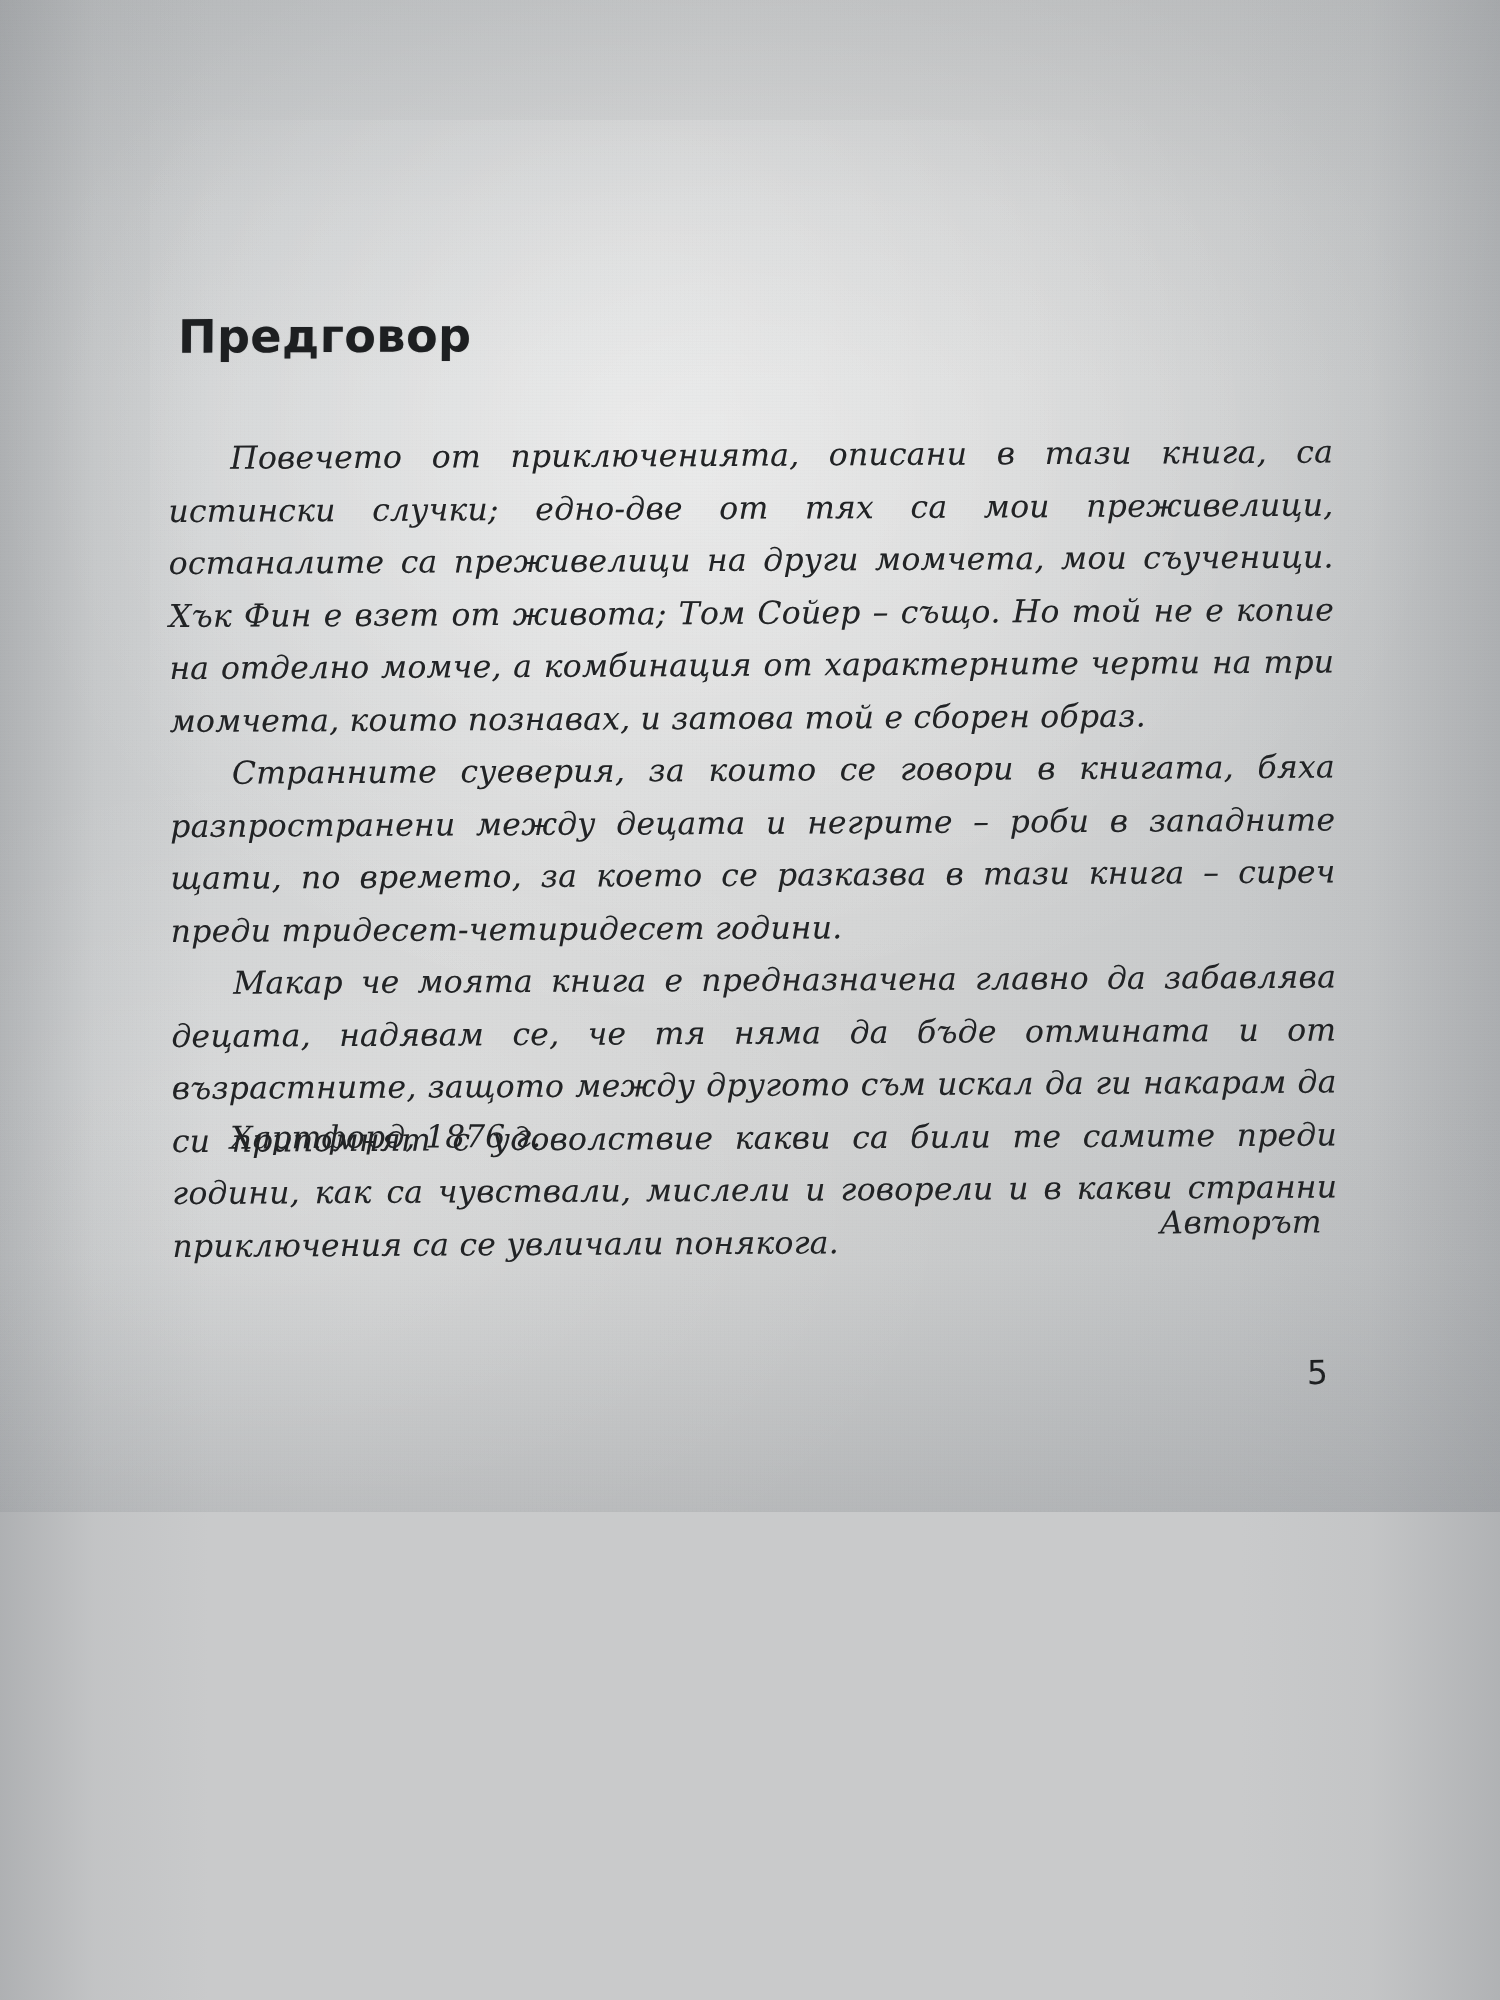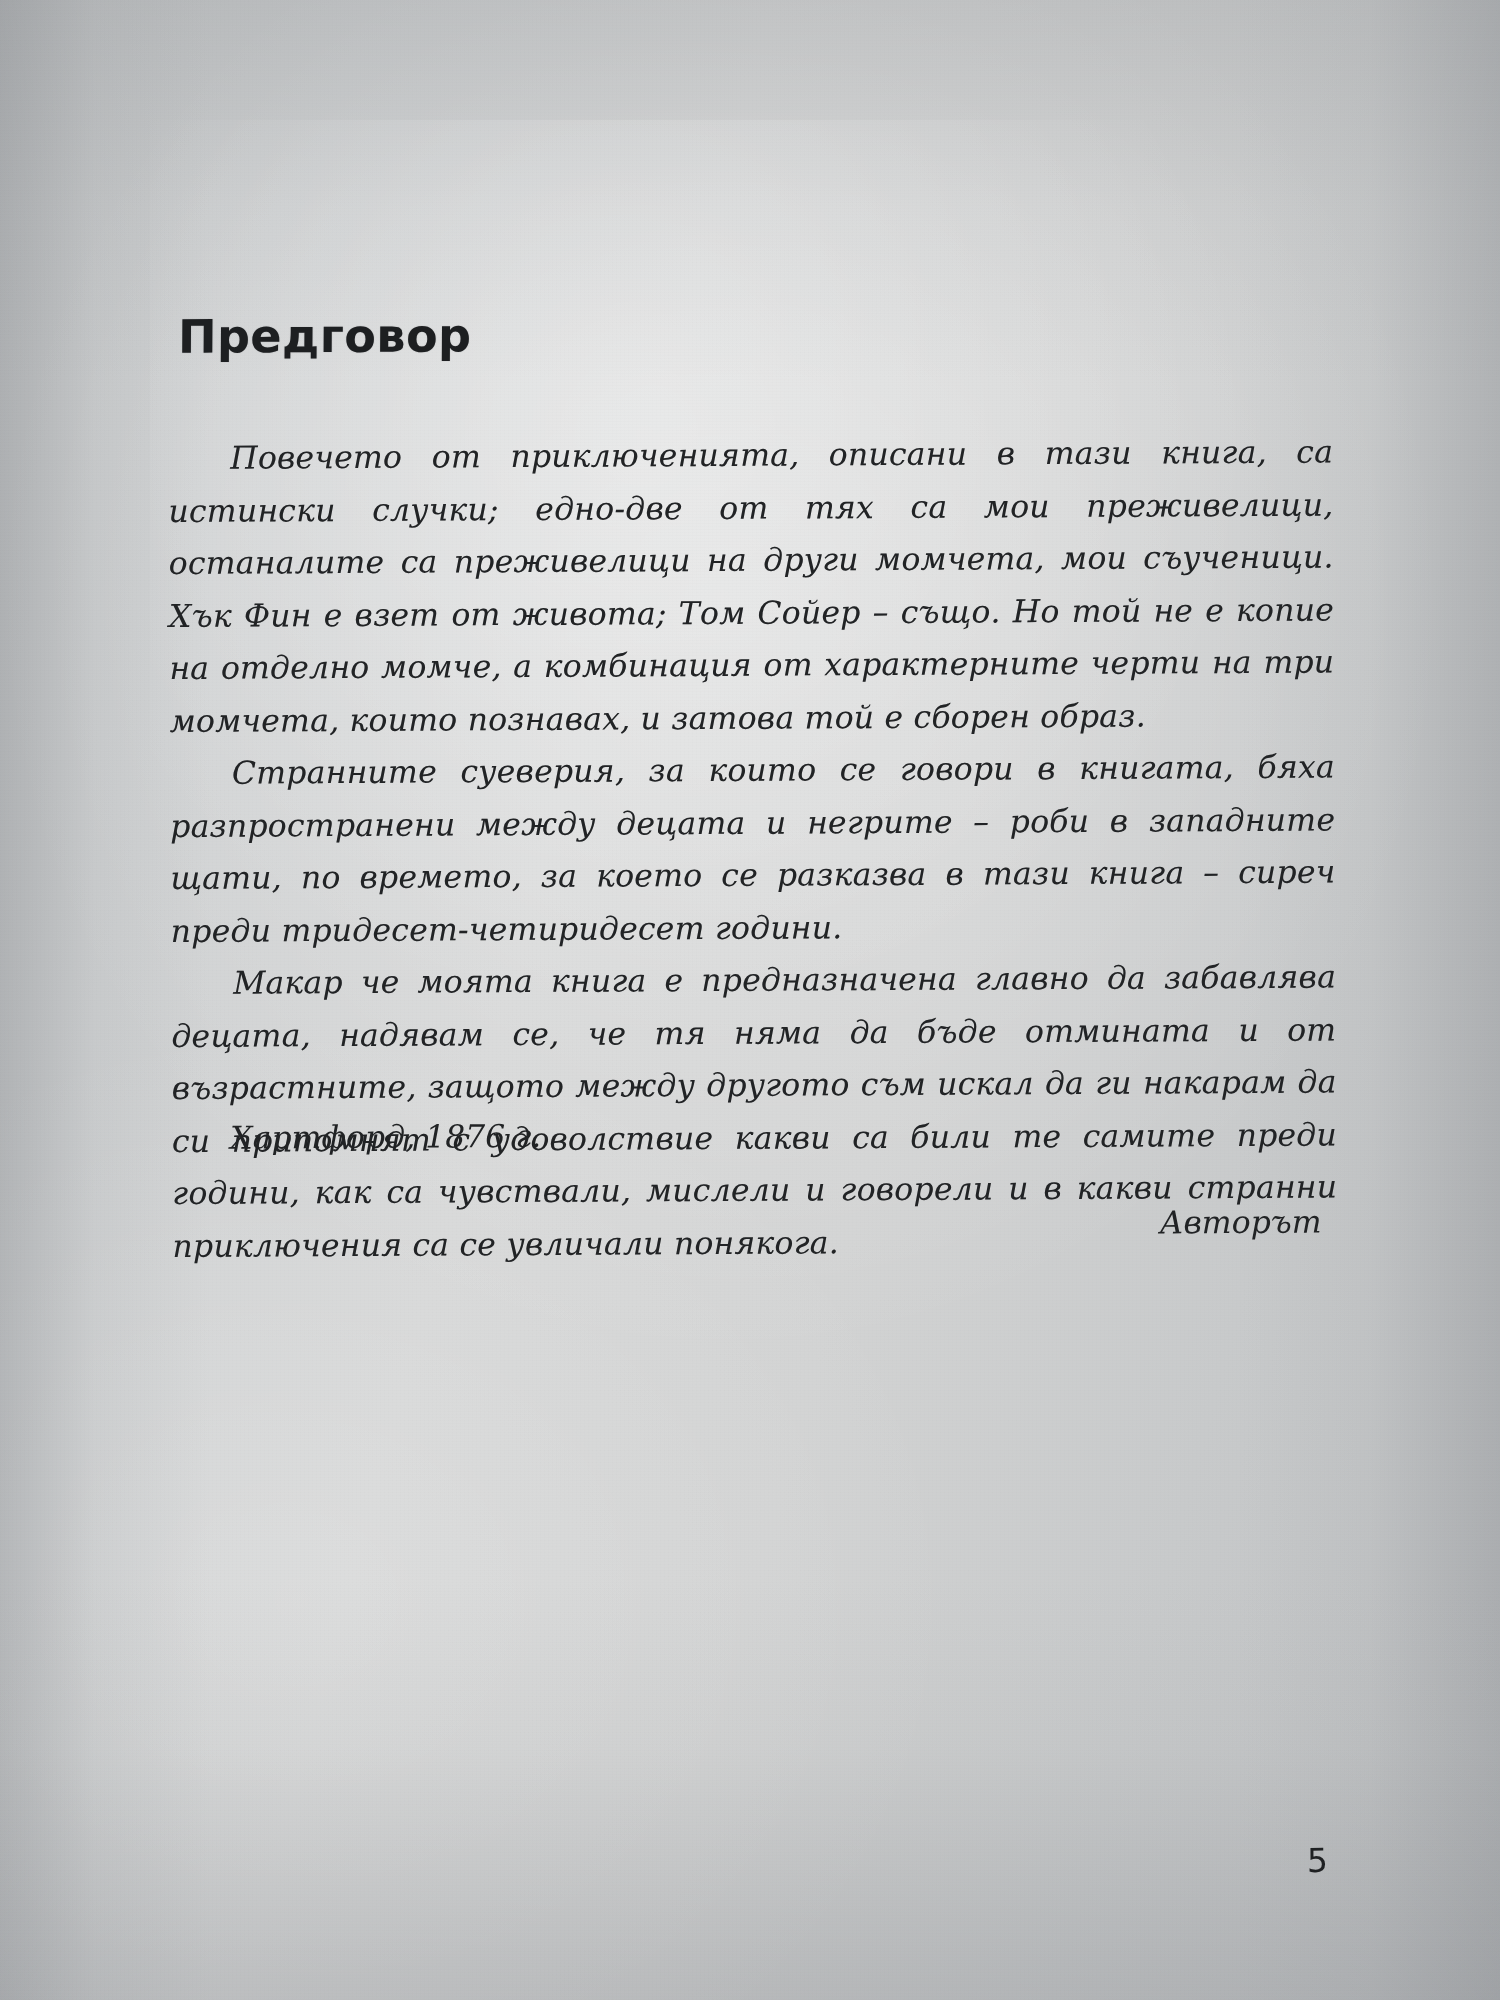--- a/index.html
+++ b/index.html
@@ -11,21 +11,21 @@
     height: 2000px;
     overflow: hidden;
     background: #c9cacb;
     font-family: "DejaVu Serif", serif;
   }
 
   
   #page {
     position: relative;
     width: 1500px;
-    height: 2000px;
+    height: 1512px;
     background:
       radial-gradient(ellipse 70% 55% at 48% 30%, rgba(255,255,255,0.30) 0%, rgba(255,255,255,0.0) 70%),
       radial-gradient(ellipse 60% 40% at 20% 80%, rgba(255,255,255,0.16) 0%, rgba(255,255,255,0.0) 75%),
       linear-gradient(105deg, #c4c6c7 0%, #cfd1d2 18%, #d6d7d7 38%, #d2d3d3 58%, #c8cacb 78%, #bdbfc1 100%);
   }
 
   
   #shade-top {
     position: absolute;
     left: 0; top: 0;

